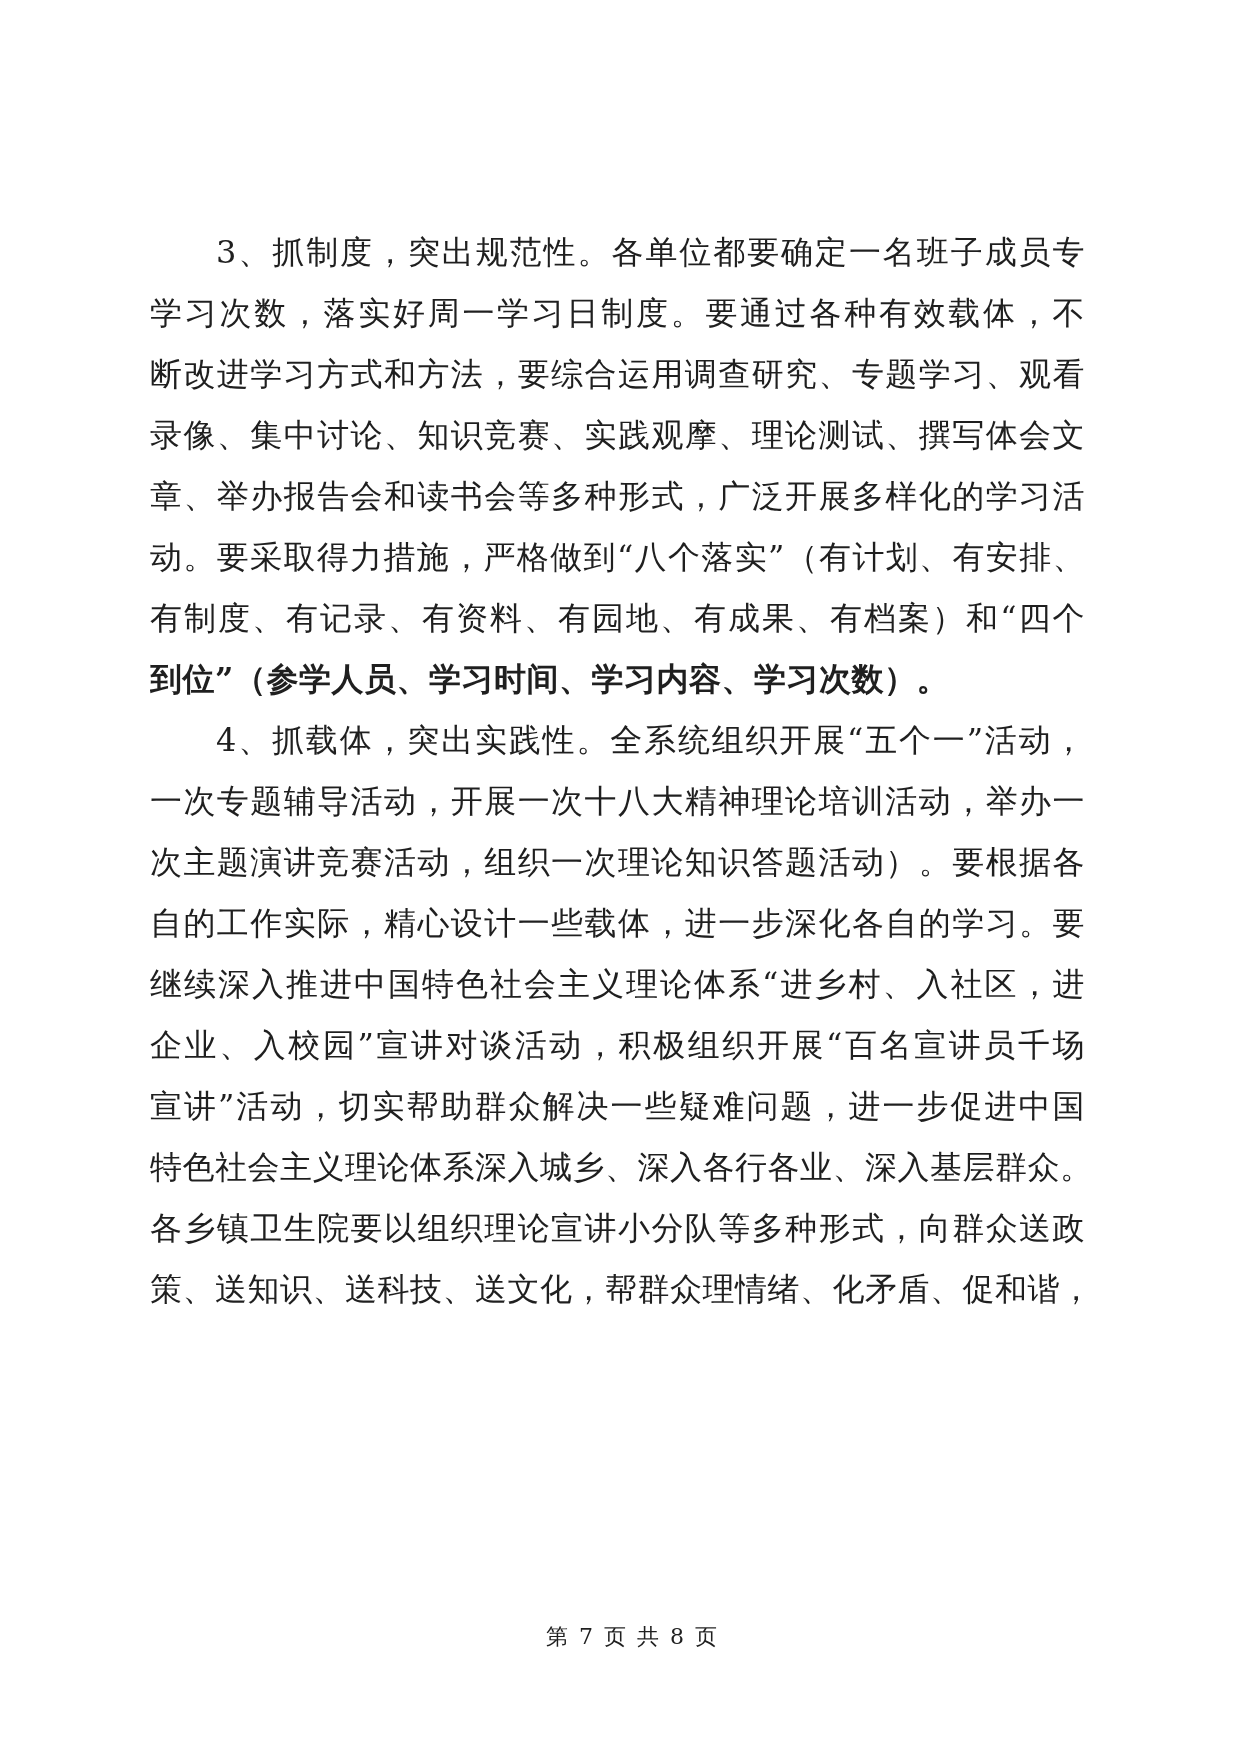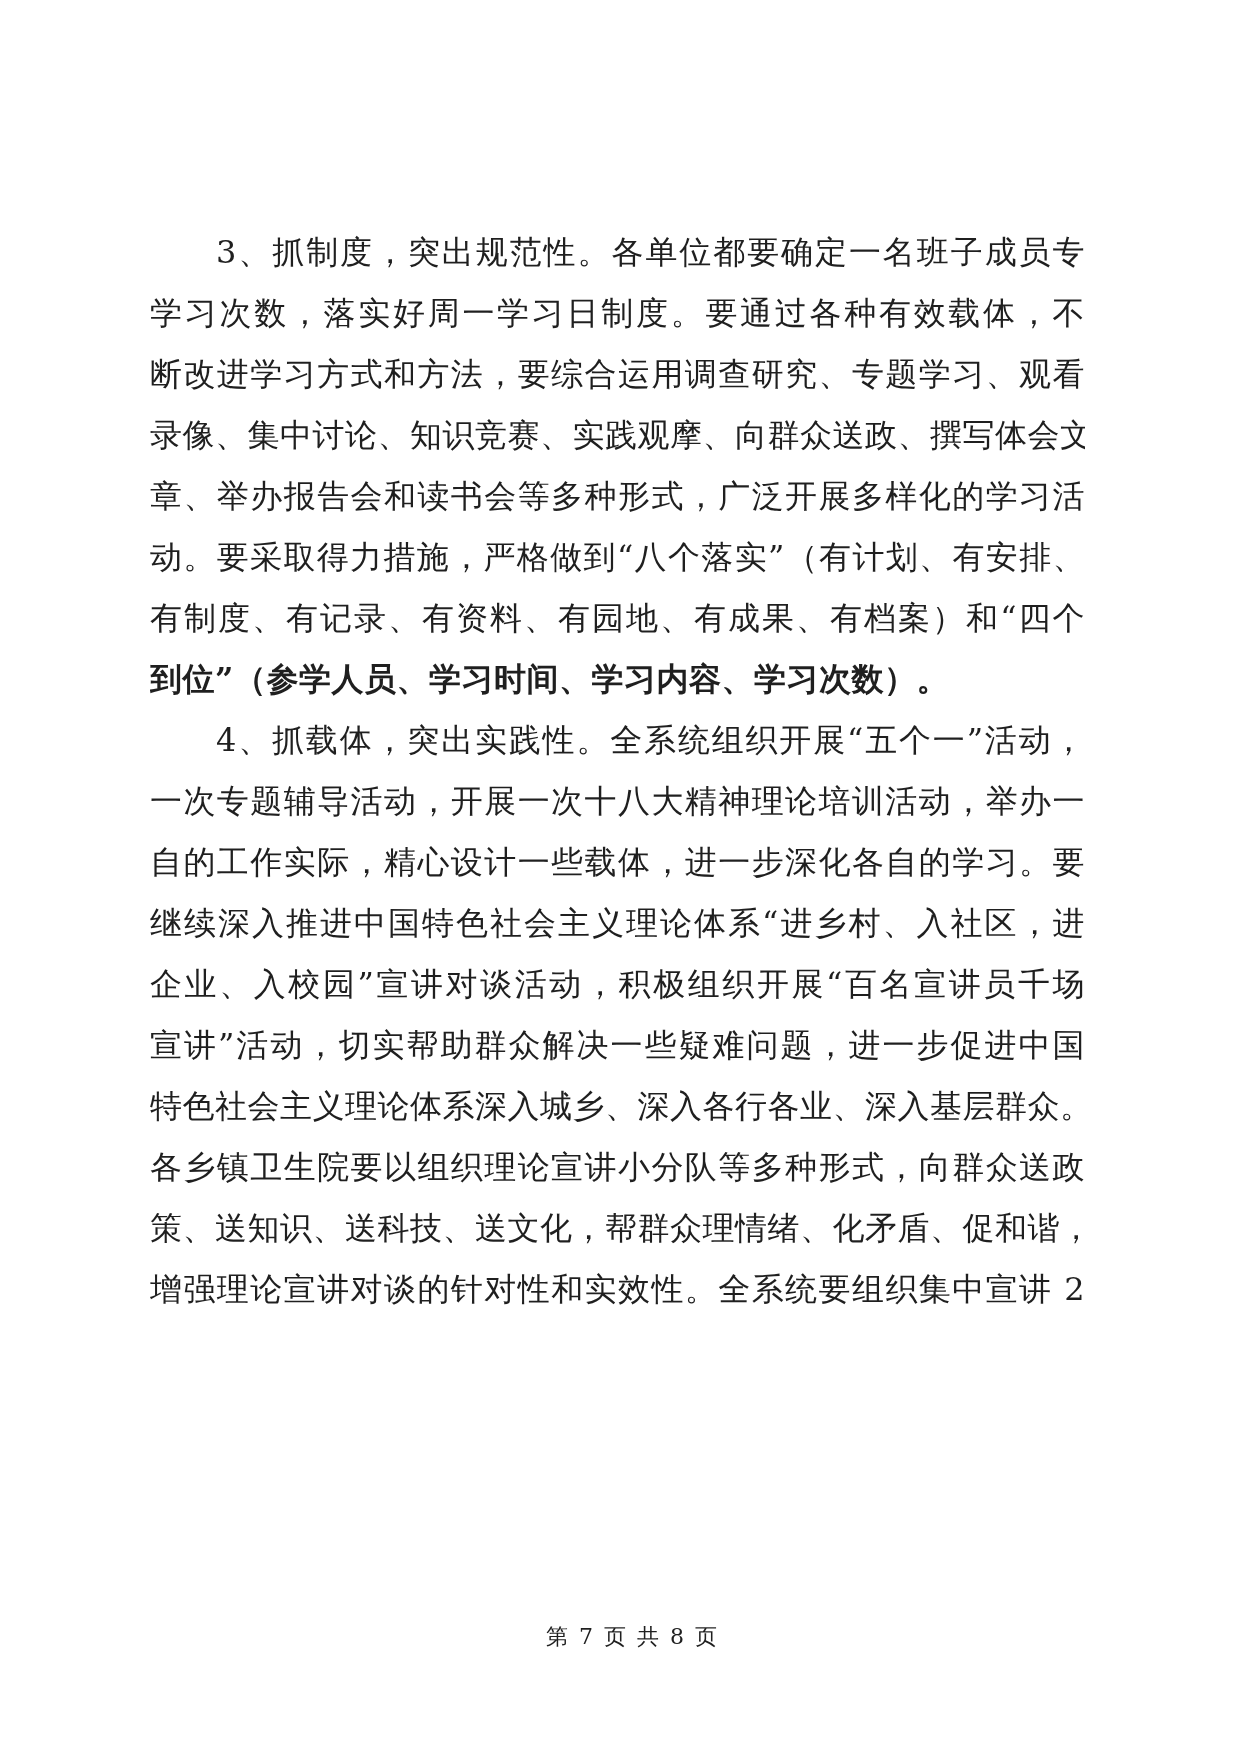--- a/index.html
+++ b/index.html
@@ -60,30 +60,30 @@
   }
 </style>
 </head>
 <body>
 
 <div class="page">
   <div class="body-text">
     <div class="line indent">3、抓制度，突出规范性。各单位都要确定一名班子成员专</div>
     <div class="line">学习次数，落实好周一学习日制度。要通过各种有效载体，不</div>
     <div class="line">断改进学习方式和方法，要综合运用调查研究、专题学习、观看</div>
-    <div class="line">录像、集中讨论、知识竞赛、实践观摩、向群众送政、撰写体会文</div>
+    <div class="line">录像、集中讨论、知识竞赛、实践观摩、理论测试、撰写体会文</div>
     <div class="line">章、举办报告会和读书会等多种形式，广泛开展多样化的学习活</div>
     <div class="line">动。要采取得力措施，严格做到“八个落实”（有计划、有安排、</div>
     <div class="line">有制度、有记录、有资料、有园地、有成果、有档案）和“四个</div>
     <div class="line para-end">到位”（参学人员、学习时间、学习内容、学习次数）。</div>
     <div class="line indent">4、抓载体，突出实践性。全系统组织开展“五个一”活动，</div>
     <div class="line">一次专题辅导活动，开展一次十八大精神理论培训活动，举办一</div>
+    <div class="line">次主题演讲竞赛活动，组织一次理论知识答题活动）。要根据各</div>
     <div class="line">自的工作实际，精心设计一些载体，进一步深化各自的学习。要</div>
     <div class="line">继续深入推进中国特色社会主义理论体系“进乡村、入社区，进</div>
     <div class="line">企业、入校园”宣讲对谈活动，积极组织开展“百名宣讲员千场</div>
     <div class="line">宣讲”活动，切实帮助群众解决一些疑难问题，进一步促进中国</div>
     <div class="line">特色社会主义理论体系深入城乡、深入各行各业、深入基层群众。</div>
     <div class="line">各乡镇卫生院要以组织理论宣讲小分队等多种形式，向群众送政</div>
     <div class="line">策、送知识、送科技、送文化，帮群众理情绪、化矛盾、促和谐，</div>
-    <div class="line">增强理论宣讲对谈的针对性和实效性。全系统要组织集中宣讲 2</div>
   </div>
   <div class="footer">第 7 页 共 8 页</div>
 </div>
 
 </body></html>

